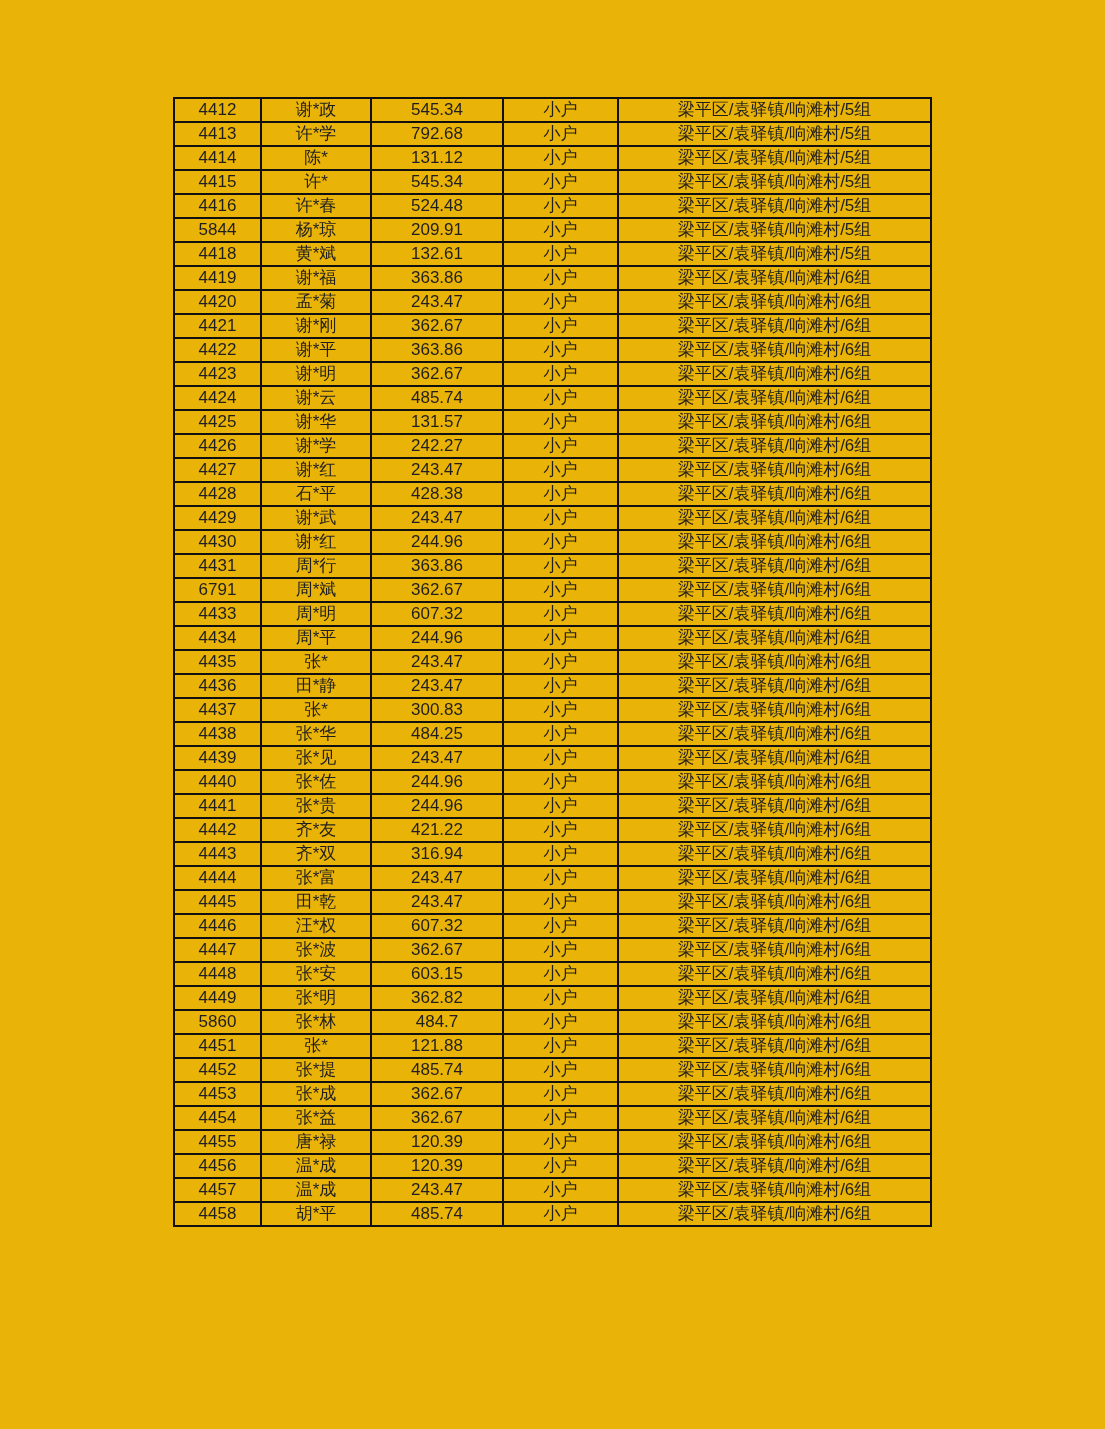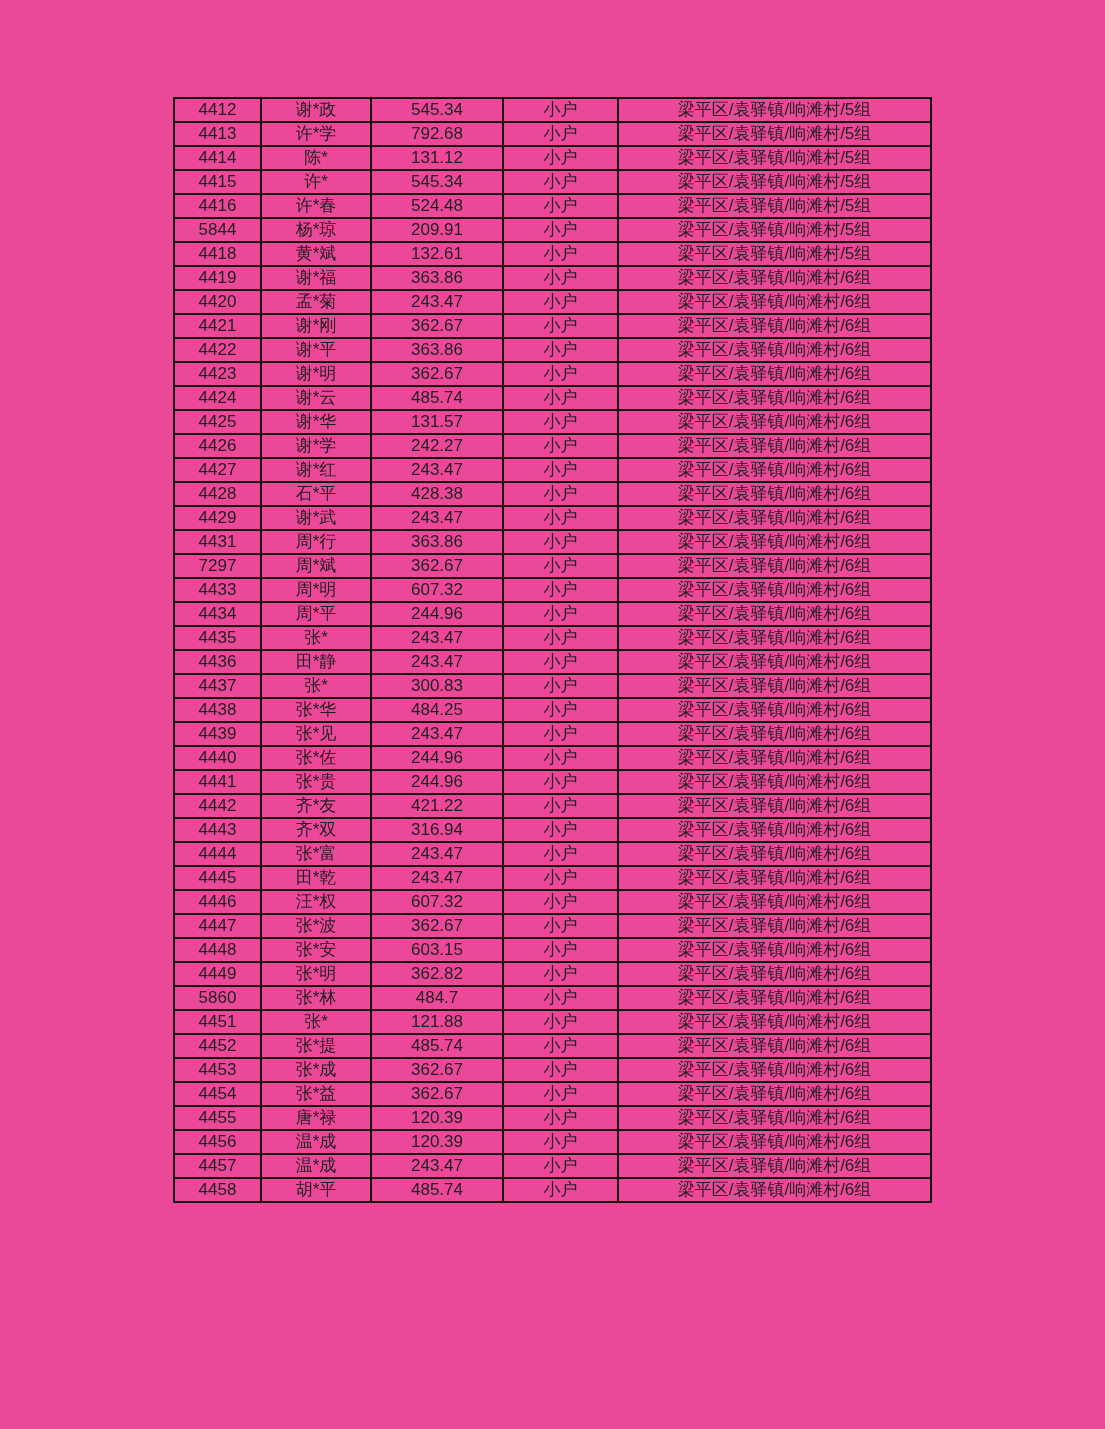--- a/index.html
+++ b/index.html
@@ -12,21 +12,21 @@
     background: #ffffff;
     position: relative;
     overflow: hidden;
     font-family: "Liberation Sans", sans-serif;
   }
   .page {
     position: absolute;
     left: 0; top: 0;
     width: 1105px;
     height: 1429px;
-    background: #ec4899;
+    background: #eab308;
   }
   table.data-table {
     position: absolute;
     left: 173px;
     top: 97px;
     width: 757px;
     border-collapse: collapse;
     table-layout: fixed;
   }
   table.data-table td {
@@ -198,31 +198,38 @@
   </tr>
 
   <tr>
     <td>4429</td>
     <td>谢*武</td>
     <td>243.47</td>
     <td>小户</td>
     <td>梁平区/袁驿镇/响滩村/6组</td>
   </tr>
 
+  <tr>
+    <td>4430</td>
+    <td>谢*红</td>
+    <td>244.96</td>
+    <td>小户</td>
+    <td>梁平区/袁驿镇/响滩村/6组</td>
+  </tr>
 
   <tr>
     <td>4431</td>
     <td>周*行</td>
     <td>363.86</td>
     <td>小户</td>
     <td>梁平区/袁驿镇/响滩村/6组</td>
   </tr>
 
   <tr>
-    <td>7297</td>
+    <td>6791</td>
     <td>周*斌</td>
     <td>362.67</td>
     <td>小户</td>
     <td>梁平区/袁驿镇/响滩村/6组</td>
   </tr>
 
   <tr>
     <td>4433</td>
     <td>周*明</td>
     <td>607.32</td>

